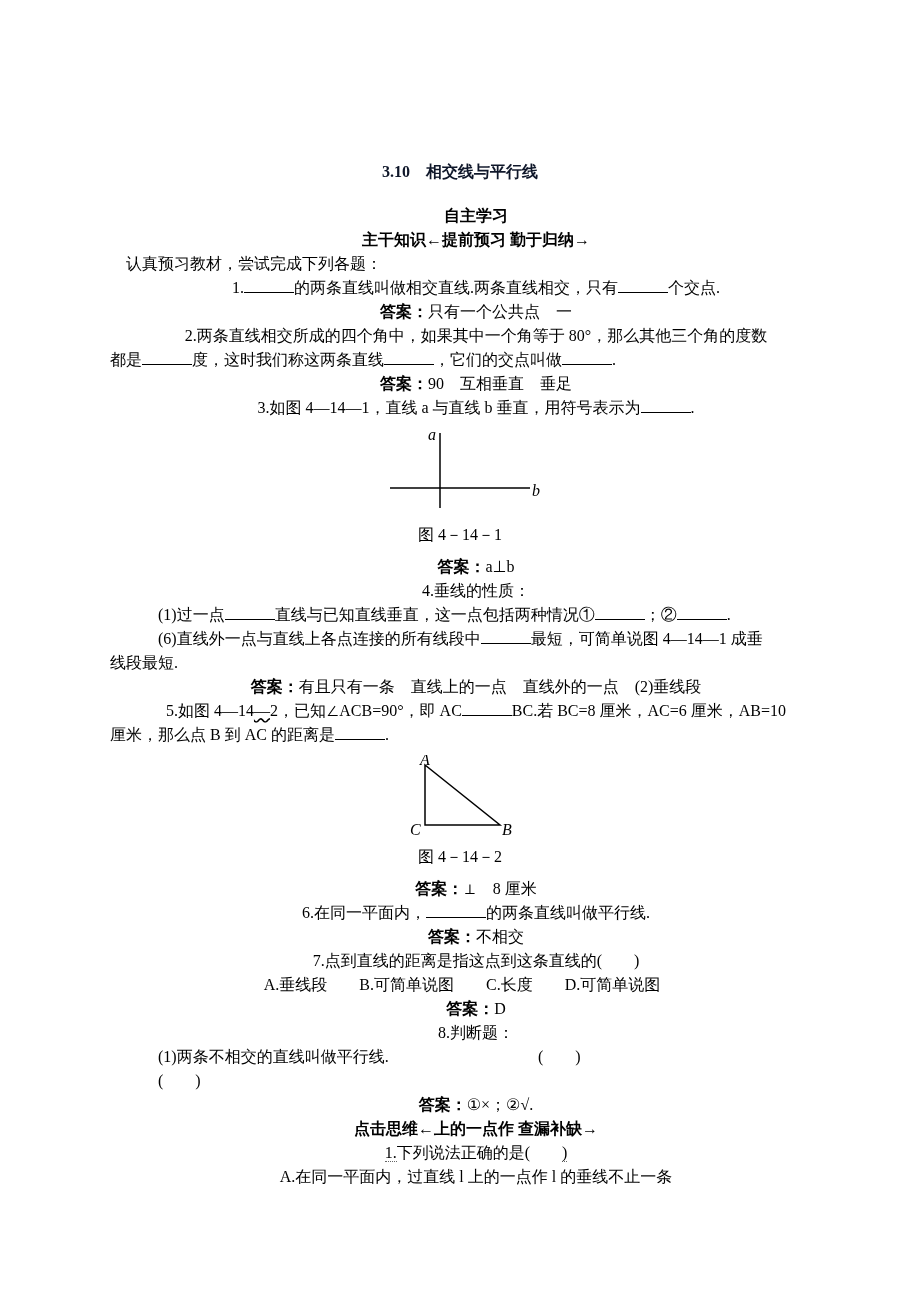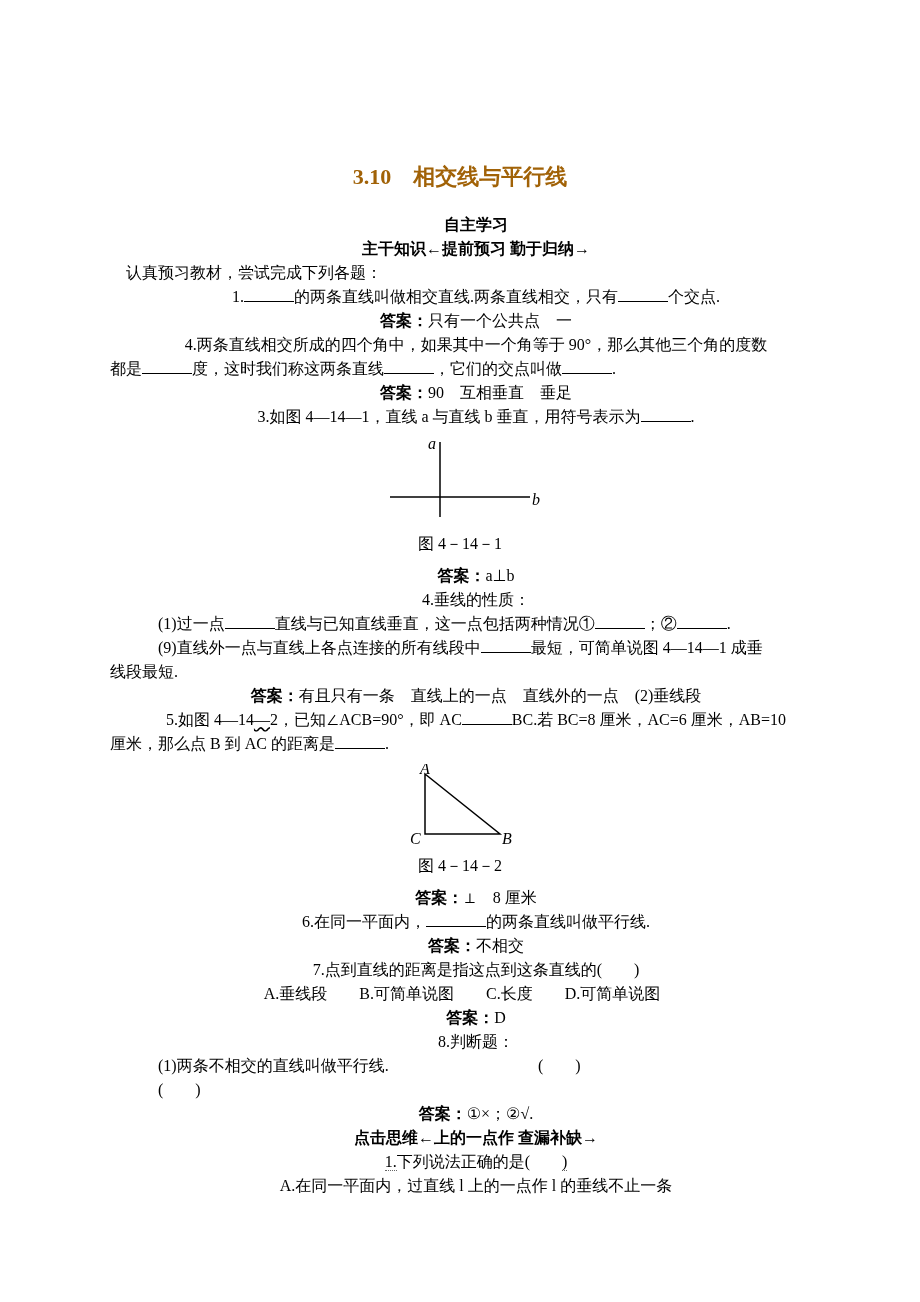--- a/index.html
+++ b/index.html
@@ -8,22 +8,22 @@
       margin: 0 auto;
       background: #fff;
       font-family: "SimSun", "宋体", serif;
       font-size: 16px;
       line-height: 1.5;
       color: #000;
       padding: 160px 110px 60px 110px;
     }
     .title {
       text-align: center;
-      color: #a16207;
-      font-size: 22px;
+      color: #0f172a;
+      font-size: 16px;
       font-weight: bold;
       margin-bottom: 20px;
     }
     .bold { font-weight: bold; }
     .indent1 { padding-left: 2em; text-align: center; }
     .indent2 { padding-left: 3em; }
     .p { margin: 0; }
     .blank { display: inline-block; border-bottom: 1px solid #000; height: 1em; vertical-align: baseline; }
     .blank-short { width: 50px; }
     .blank-med { width: 60px; }
@@ -45,21 +45,21 @@
 <div class="p indent1 bold">主干知识←提前预习 勤于归纳→</div>
 <div class="p" style="padding-left:1em;">认真预习教材，尝试完成下列各题：</div>
 
 <div class="p indent1">
   <span>1.</span><span class="blank blank-short"></span><span>的两条直线叫做相交直线.两条直线相交，只有</span><span class="blank blank-short"></span><span>个交点.</span>
 </div>
 <div class="p indent1">
   <span class="bold">答案：</span><span>只有一个公共点　一</span>
 </div>
 
-<div class="p indent1">4.两条直线相交所成的四个角中，如果其中一个角等于 90°，那么其他三个角的度数</div>
+<div class="p indent1">2.两条直线相交所成的四个角中，如果其中一个角等于 80°，那么其他三个角的度数</div>
 <div class="p">
   <span>都是</span><span class="blank blank-short"></span><span>度，这时我们称这两条直线</span><span class="blank blank-short"></span><span>，它们的交点叫做</span><span class="blank blank-short"></span><span>.</span>
 </div>
 <div class="p indent1">
   <span class="bold">答案：</span><span>90　互相垂直　垂足</span>
 </div>
 
 <div class="p indent1">
   <span>3.如图 4—14—1，直线 a 与直线 b 垂直，用符号表示为</span><span class="blank blank-short"></span><span>.</span>
 </div>
@@ -75,21 +75,21 @@
 
 <div class="p indent1">
   <span class="bold">答案：</span><span>a⊥b</span>
 </div>
 
 <div class="p indent1">4.垂线的性质：</div>
 <div class="p indent2">
   <span>(1)过一点</span><span class="blank blank-short"></span><span>直线与已知直线垂直，这一点包括两种情况①</span><span class="blank blank-short"></span><span>；②</span><span class="blank blank-short"></span><span>.</span>
 </div>
 <div class="p indent2">
-  <span>(9)直线外一点与直线上各点连接的所有线段中</span><span class="blank blank-short"></span><span>最短，可简单说图 4—14—1 成垂</span>
+  <span>(6)直线外一点与直线上各点连接的所有线段中</span><span class="blank blank-short"></span><span>最短，可简单说图 4—14—1 成垂</span>
 </div>
 <div class="p">线段最短.</div>
 <div class="p indent1">
   <span class="bold">答案：</span><span>有且只有一条　直线上的一点　直线外的一点　(2)垂线段</span>
 </div>
 
 <div class="p indent1">
   <span><span class="wave" style="text-decoration:none;">5.如图 4—14</span><span class="wave">—</span><span>2，已知∠ACB=90°，即 AC</span></span><span class="blank blank-short"></span><span>BC.若 BC=8 厘米，AC=6 厘米，AB=10</span>
 </div>
 <div class="p">

